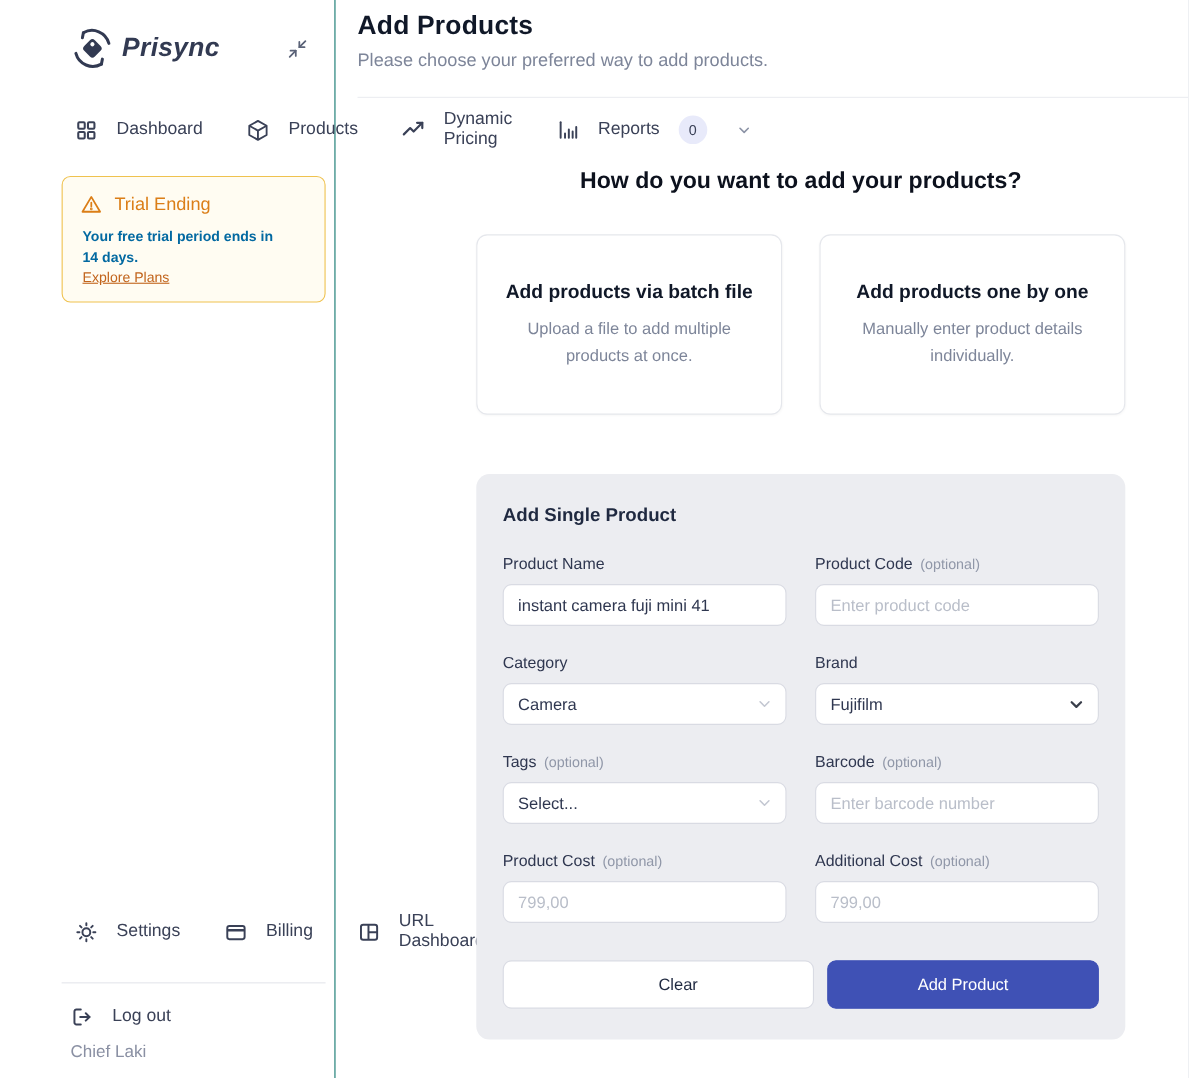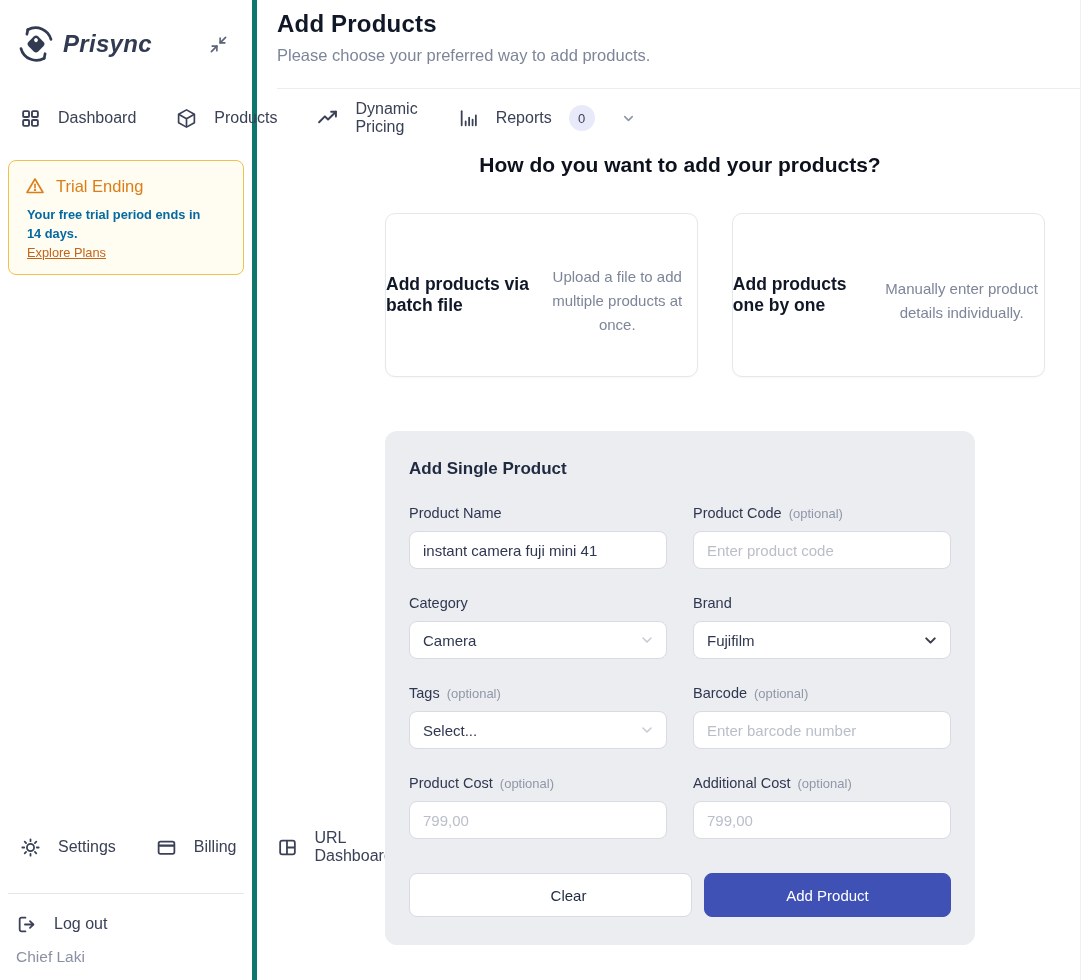--- a/index.html
+++ b/index.html
@@ -1,22 +1,22 @@
 <!DOCTYPE html>
 <html><head>
 <meta charset="utf-8">
 <style>
   * { margin:0; padding:0; box-sizing:border-box; }
   html,body { width:1081px; height:980px; overflow:hidden; background:#fff;
     font-family:"Liberation Sans", sans-serif; color:#3A4157; }
   .app { display:flex; width:100%; height:100%; }
 
   
-  .sidebar { width:257px; min-width:257px; height:100%; border-right:5px solid #0f766e;
-    display:flex; flex-direction:column; padding:24px 0 14px; background:#fff; }
+  .sidebar { width:257px; min-width:257px; height:100%; border-right:1px solid #0f766e;
+    display:flex; flex-direction:column; padding:24px 0 14px; background:#fff;margin-left:48px; }
   .logo-row { display:flex; align-items:center; justify-content:space-between; padding:0 22px 0 16px; }
   .logo { display:flex; align-items:center; }
   .logo-text { font-size:24px; font-weight:800; font-style:italic; color:#323A52; margin-left:7px; letter-spacing:.3px; }
   .collapse-btn { background:none; border:none; cursor:pointer; color:#5B6378; display:flex; padding:2px; }
 
   .nav { margin-top:34px; display:flex; flex-direction:row; }
   .nav-item { height:40px; display:flex; align-items:center; gap:17px; padding:0 20px;
     font-size:16px; color:#3A4157; cursor:pointer; }
   .nav-item svg { flex:0 0 auto; }
   .badge { margin-left:auto; width:26px; height:26px; border-radius:50%; background:#E8EAFA;
@@ -38,21 +38,21 @@
   .page-header { padding:10px 0 0 20px; }
   .page-title { font-size:24px; font-weight:700; color:#101828; letter-spacing:.2px; }
   .page-subtitle { margin-top:8px; font-size:16.5px; color:#7D8599; }
   .header-divider { height:1px; background:#ECEDF1; margin:23px 0 0 20px; }
 
   .content { width:590px; margin-left:128px; }
   .question { margin-top:64px; text-align:center; font-size:21px; font-weight:700; color:#0C111D; }
 
   .cards { display:flex; gap:34px; margin-top:36px; }
   .card { flex:1; height:164px; background:#fff; border:1px solid #E5E7EC; border-radius:10px;
-    display:flex; flex-direction:row; align-items:center; justify-content:center; cursor:pointer;
+    display:flex; flex-direction:column; align-items:center; justify-content:center; cursor:pointer;
     box-shadow:0 1px 2px rgba(16,24,40,.03); }
   .card-title { font-size:17.5px; font-weight:700; color:#101828; }
   .card-desc { margin-top:12px; font-size:15px; color:#7D8599; text-align:center; width:236px; line-height:1.6; }
 
   .panel { margin-top:54px; background:#ECEDF1; border-radius:12px; padding:28px 24px; }
   .panel-title { font-size:17px; font-weight:700; color:#1F2940; }
   .form-grid { display:grid; grid-template-columns:1fr 1fr; column-gap:26px; row-gap:26px; margin-top:26px; }
   .field label { display:flex; align-items:baseline; gap:7px; margin-bottom:10px; }
   .lbl { font-size:14.5px; color:#2F3750; }
   .opt { font-size:13px; color:#9097A8; }

